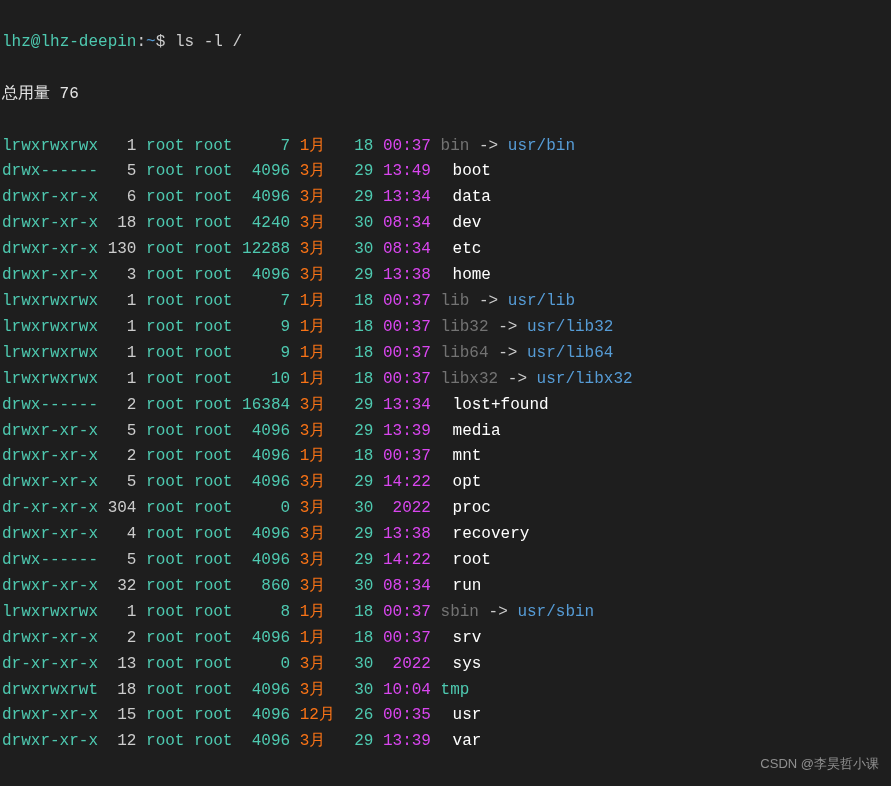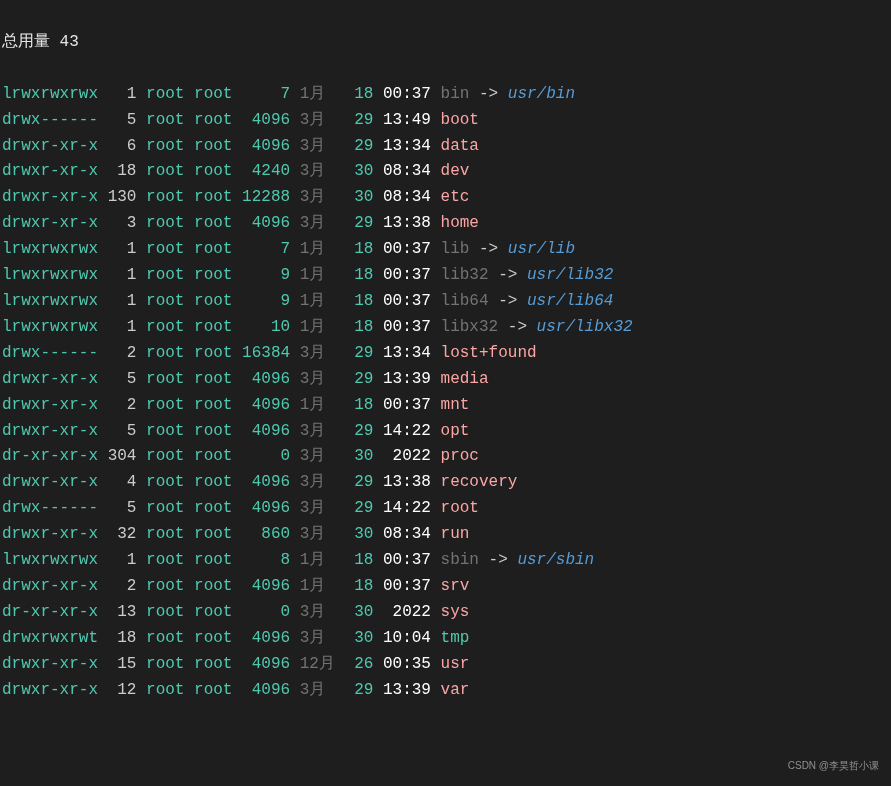--- a/index.html
+++ b/index.html
@@ -28,40 +28,41 @@
     .prompt-colon { color: #cccccc; }
     .prompt-path { color: #569CD6; }
     .prompt-dollar { color: #cccccc; }
     .cmd { color: #cccccc; }
     .total { color: #e5e5e5; }
     .perms { color: #4EC9B0; }
     .links { color: #cccccc; }
     .owner { color: #4EC9B0; }
     .group { color: #4EC9B0; }
     .size { color: #4EC9B0; }
-    .month { color: #737373; }
+    .month { color: #f97316; }
     .day { color: #4EC9B0; }
-    .time { color: #ffffff; }
+    .time { color: #d946ef; }
     .name-link { color: #737373; }
-    .name-dir { color: #fca5a5; }
+    .name-dir { color: #ffffff; margin-left: 12px; }
     .name-sticky { color: #4EC9B0; }
     .arrow { color: #cccccc; }
-    .target { color: #569CD6; font-style: italic; }
+    .target { color: #569CD6; }
     .row { display: block; }
     .watermark {
       position: absolute;
       bottom: 12px;
       right: 12px;
       color: #b5b5b5;
-      font-size: 10px;
+      font-size: 13px;
       font-family: sans-serif;
       opacity: 0.75;
     }
   </style>
 </head>
 <body>
 
 <div class="terminal">
-<span class="row"><span class="total">总用量</span> <span class="total">43</span></span>
+<span class="row"><span class="prompt-user">lhz</span><span class="prompt-at">@</span><span class="prompt-host">lhz-deepin</span><span class="prompt-colon">:</span><span class="prompt-path">~</span><span class="prompt-dollar">$</span> <span class="cmd">ls -l /</span></span>
+<span class="row"><span class="total">总用量</span> <span class="total">76</span></span>
 <div id="rows"><span class="row"><span class="perms">lrwxrwxrwx</span> <span class="links">  1</span> <span class="owner">root</span> <span class="group">root</span> <span class="size">    7</span> <span class="month">1月  </span> <span class="day">18</span> <span class="time">00:37</span> <span class="name-link">bin</span><span class="arrow"> -&gt; </span><span class="target">usr/bin</span></span><span class="row"><span class="perms">drwx------</span> <span class="links">  5</span> <span class="owner">root</span> <span class="group">root</span> <span class="size"> 4096</span> <span class="month">3月  </span> <span class="day">29</span> <span class="time">13:49</span> <span class="name-dir">boot</span></span><span class="row"><span class="perms">drwxr-xr-x</span> <span class="links">  6</span> <span class="owner">root</span> <span class="group">root</span> <span class="size"> 4096</span> <span class="month">3月  </span> <span class="day">29</span> <span class="time">13:34</span> <span class="name-dir">data</span></span><span class="row"><span class="perms">drwxr-xr-x</span> <span class="links"> 18</span> <span class="owner">root</span> <span class="group">root</span> <span class="size"> 4240</span> <span class="month">3月  </span> <span class="day">30</span> <span class="time">08:34</span> <span class="name-dir">dev</span></span><span class="row"><span class="perms">drwxr-xr-x</span> <span class="links">130</span> <span class="owner">root</span> <span class="group">root</span> <span class="size">12288</span> <span class="month">3月  </span> <span class="day">30</span> <span class="time">08:34</span> <span class="name-dir">etc</span></span><span class="row"><span class="perms">drwxr-xr-x</span> <span class="links">  3</span> <span class="owner">root</span> <span class="group">root</span> <span class="size"> 4096</span> <span class="month">3月  </span> <span class="day">29</span> <span class="time">13:38</span> <span class="name-dir">home</span></span><span class="row"><span class="perms">lrwxrwxrwx</span> <span class="links">  1</span> <span class="owner">root</span> <span class="group">root</span> <span class="size">    7</span> <span class="month">1月  </span> <span class="day">18</span> <span class="time">00:37</span> <span class="name-link">lib</span><span class="arrow"> -&gt; </span><span class="target">usr/lib</span></span><span class="row"><span class="perms">lrwxrwxrwx</span> <span class="links">  1</span> <span class="owner">root</span> <span class="group">root</span> <span class="size">    9</span> <span class="month">1月  </span> <span class="day">18</span> <span class="time">00:37</span> <span class="name-link">lib32</span><span class="arrow"> -&gt; </span><span class="target">usr/lib32</span></span><span class="row"><span class="perms">lrwxrwxrwx</span> <span class="links">  1</span> <span class="owner">root</span> <span class="group">root</span> <span class="size">    9</span> <span class="month">1月  </span> <span class="day">18</span> <span class="time">00:37</span> <span class="name-link">lib64</span><span class="arrow"> -&gt; </span><span class="target">usr/lib64</span></span><span class="row"><span class="perms">lrwxrwxrwx</span> <span class="links">  1</span> <span class="owner">root</span> <span class="group">root</span> <span class="size">   10</span> <span class="month">1月  </span> <span class="day">18</span> <span class="time">00:37</span> <span class="name-link">libx32</span><span class="arrow"> -&gt; </span><span class="target">usr/libx32</span></span><span class="row"><span class="perms">drwx------</span> <span class="links">  2</span> <span class="owner">root</span> <span class="group">root</span> <span class="size">16384</span> <span class="month">3月  </span> <span class="day">29</span> <span class="time">13:34</span> <span class="name-dir">lost+found</span></span><span class="row"><span class="perms">drwxr-xr-x</span> <span class="links">  5</span> <span class="owner">root</span> <span class="group">root</span> <span class="size"> 4096</span> <span class="month">3月  </span> <span class="day">29</span> <span class="time">13:39</span> <span class="name-dir">media</span></span><span class="row"><span class="perms">drwxr-xr-x</span> <span class="links">  2</span> <span class="owner">root</span> <span class="group">root</span> <span class="size"> 4096</span> <span class="month">1月  </span> <span class="day">18</span> <span class="time">00:37</span> <span class="name-dir">mnt</span></span><span class="row"><span class="perms">drwxr-xr-x</span> <span class="links">  5</span> <span class="owner">root</span> <span class="group">root</span> <span class="size"> 4096</span> <span class="month">3月  </span> <span class="day">29</span> <span class="time">14:22</span> <span class="name-dir">opt</span></span><span class="row"><span class="perms">dr-xr-xr-x</span> <span class="links">304</span> <span class="owner">root</span> <span class="group">root</span> <span class="size">    0</span> <span class="month">3月  </span> <span class="day">30</span> <span class="time"> 2022</span> <span class="name-dir">proc</span></span><span class="row"><span class="perms">drwxr-xr-x</span> <span class="links">  4</span> <span class="owner">root</span> <span class="group">root</span> <span class="size"> 4096</span> <span class="month">3月  </span> <span class="day">29</span> <span class="time">13:38</span> <span class="name-dir">recovery</span></span><span class="row"><span class="perms">drwx------</span> <span class="links">  5</span> <span class="owner">root</span> <span class="group">root</span> <span class="size"> 4096</span> <span class="month">3月  </span> <span class="day">29</span> <span class="time">14:22</span> <span class="name-dir">root</span></span><span class="row"><span class="perms">drwxr-xr-x</span> <span class="links"> 32</span> <span class="owner">root</span> <span class="group">root</span> <span class="size">  860</span> <span class="month">3月  </span> <span class="day">30</span> <span class="time">08:34</span> <span class="name-dir">run</span></span><span class="row"><span class="perms">lrwxrwxrwx</span> <span class="links">  1</span> <span class="owner">root</span> <span class="group">root</span> <span class="size">    8</span> <span class="month">1月  </span> <span class="day">18</span> <span class="time">00:37</span> <span class="name-link">sbin</span><span class="arrow"> -&gt; </span><span class="target">usr/sbin</span></span><span class="row"><span class="perms">drwxr-xr-x</span> <span class="links">  2</span> <span class="owner">root</span> <span class="group">root</span> <span class="size"> 4096</span> <span class="month">1月  </span> <span class="day">18</span> <span class="time">00:37</span> <span class="name-dir">srv</span></span><span class="row"><span class="perms">dr-xr-xr-x</span> <span class="links"> 13</span> <span class="owner">root</span> <span class="group">root</span> <span class="size">    0</span> <span class="month">3月  </span> <span class="day">30</span> <span class="time"> 2022</span> <span class="name-dir">sys</span></span><span class="row"><span class="perms">drwxrwxrwt</span> <span class="links"> 18</span> <span class="owner">root</span> <span class="group">root</span> <span class="size"> 4096</span> <span class="month">3月  </span> <span class="day">30</span> <span class="time">10:04</span> <span class="name-sticky">tmp</span></span><span class="row"><span class="perms">drwxr-xr-x</span> <span class="links"> 15</span> <span class="owner">root</span> <span class="group">root</span> <span class="size"> 4096</span> <span class="month">12月 </span> <span class="day">26</span> <span class="time">00:35</span> <span class="name-dir">usr</span></span><span class="row"><span class="perms">drwxr-xr-x</span> <span class="links"> 12</span> <span class="owner">root</span> <span class="group">root</span> <span class="size"> 4096</span> <span class="month">3月  </span> <span class="day">29</span> <span class="time">13:39</span> <span class="name-dir">var</span></span></div>
 </div>
 
 <div class="watermark">CSDN @李昊哲小课</div>
 
 </body></html>

